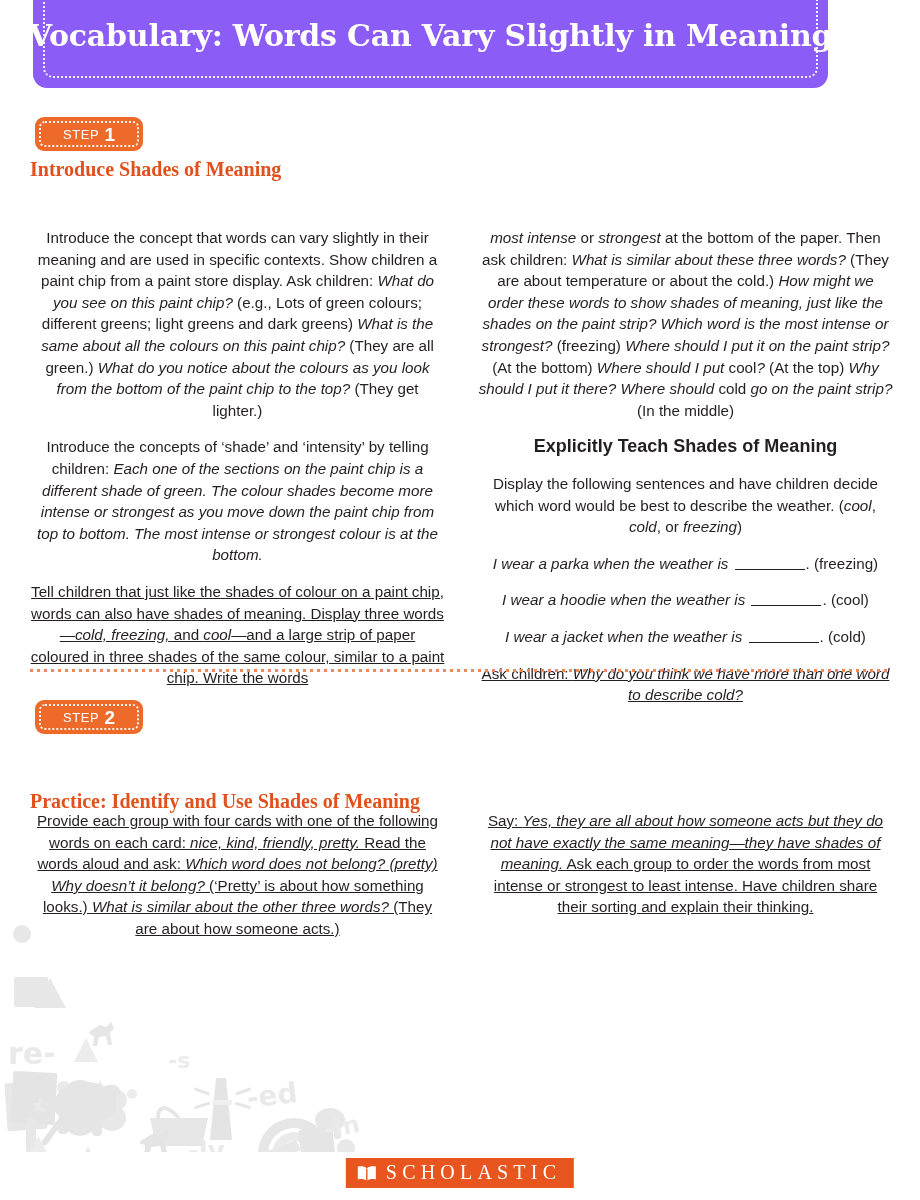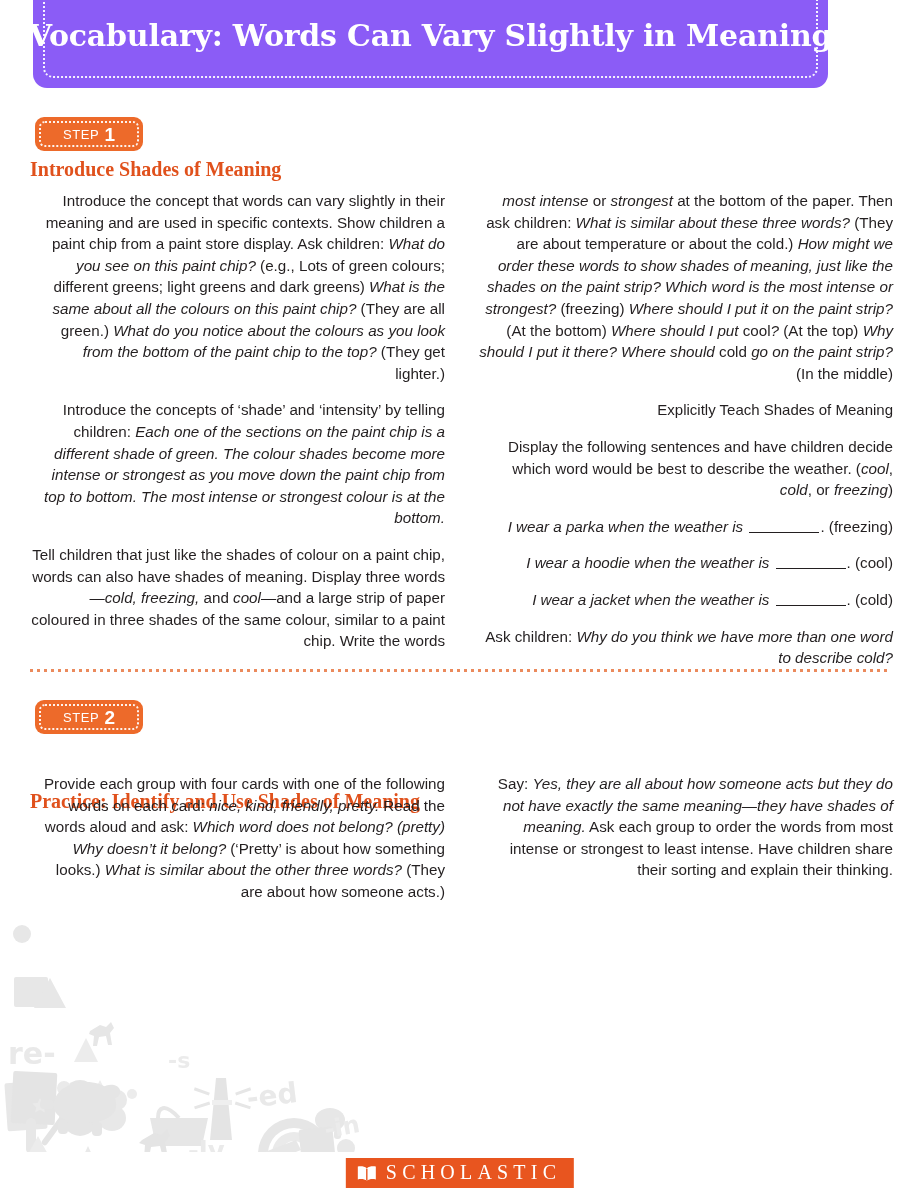--- a/index.html
+++ b/index.html
@@ -73,28 +73,29 @@
     white-space:nowrap;
   }
 
   
   .col{
     position:absolute;
     width:415px;
     font-size:15.2px;
     line-height:21.6px;
     color:#231f20;
-    text-align:right;
+    text-align:center;
+    margin-top:37px;
   }
   .col p{margin:0 0 15px 0;}
-  .col p:last-child{margin-bottom:0;}
+  .col p:last-child{margin-bottom:0;text-decoration:underline;}
   .col i, .col em{font-style:italic;}
   .sub-head{
-    font-weight:normal;
-    font-size:15px;
+    font-weight:bold;
+    font-size:18px;
     margin:0 0 0 0;
   }
   .blank{
     display:inline-block;
     width:70px;
     border-bottom:1.6px solid #231f20;
     height:12px;
     margin:0 1px -1px 2px;
     font-style:normal;
   }

